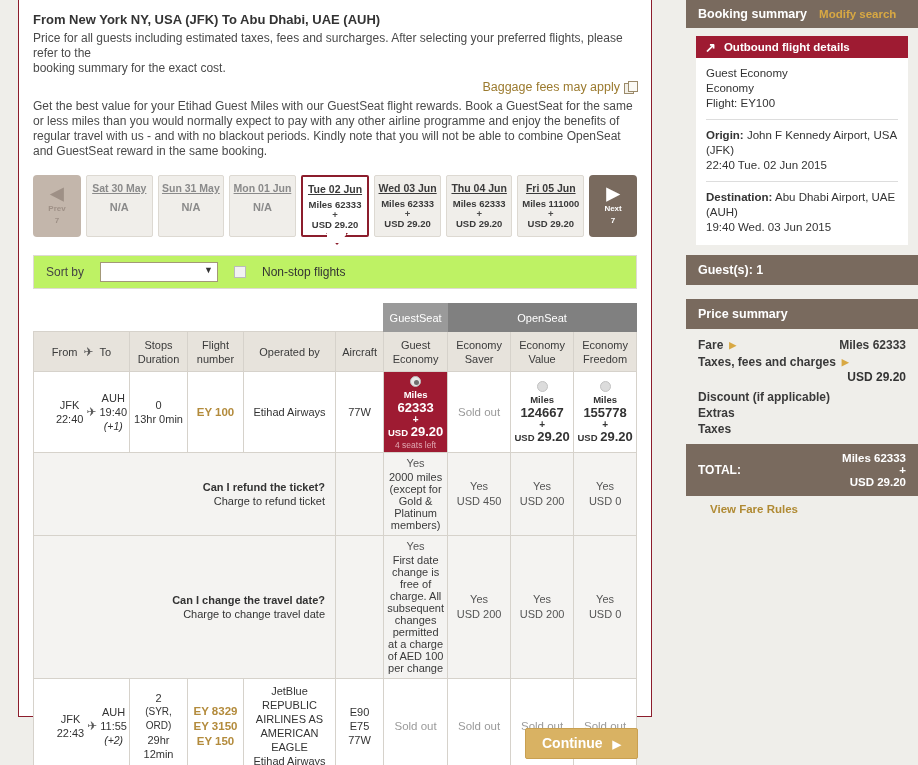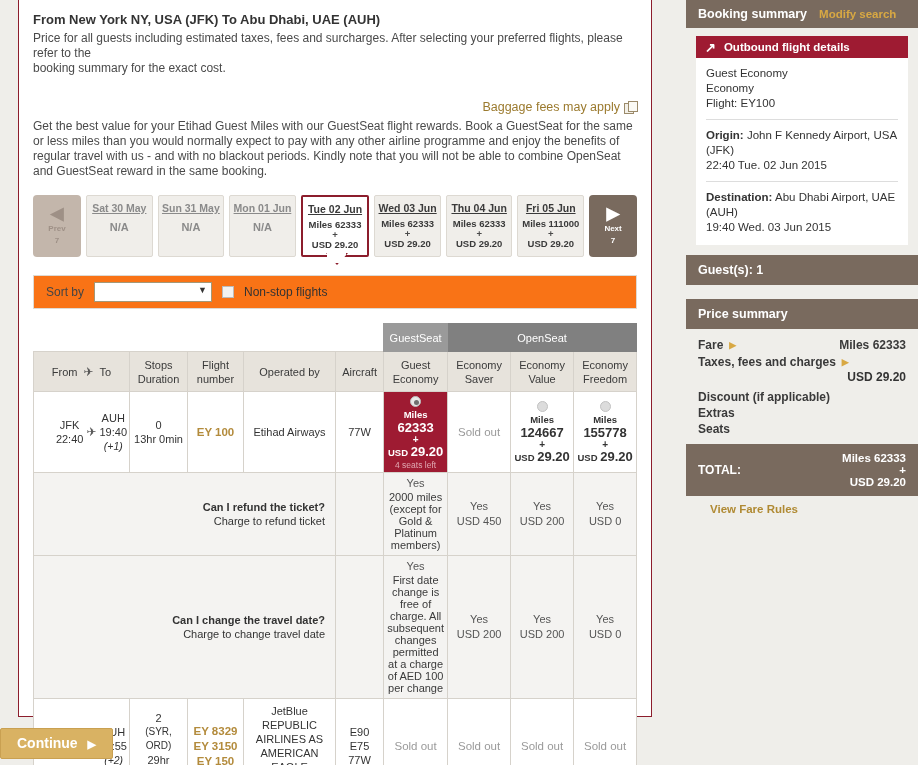--- a/index.html
+++ b/index.html
@@ -24,21 +24,21 @@
     padding: 10px 14px 0 14px;
   }
 
   .route-title {
     font-size: 13px; font-weight: bold; color: #333;
     margin: 2px 0 4px 0;
   }
   .intro-text { font-size: 12px; line-height: 15px; color: #4a4a4a; }
 
   .baggage-row {
-    text-align: right; margin: 24px 0 2px 0;
+    text-align: right; margin: 4px 0 2px 0;
     height: 17px;
   }
   .baggage-link {
     color: #9b7a2e; font-size: 12.5px; text-decoration: none; cursor: pointer;
   }
   .ext-icon {
     display: inline-block; width: 13px; height: 12px; position: relative;
     vertical-align: -2px; margin-left: 4px;
   }
   .ext-icon::before, .ext-icon::after{
@@ -90,22 +90,22 @@
     border-bottom-left-radius: 9px; border-bottom-right-radius: 9px;
     clip-path: polygon(0 0, 100% 0, 50% 100%);
   }
   .date-cell.selected::before{
     content:""; position:absolute; left:50%; bottom:-2px; margin-left:-8px;
     width:16px; height:4px; background:#fff; z-index:2;
   }
 
   
   .sortbar {
-    margin-top: 18px; height: 34px; background: #f97316; border: 1px solid #dedad3;
-    display: flex; align-items: center; padding: 0 12px; gap: 10px;
+    margin-top: 18px; height: 34px; background: #bef264; border: 1px solid #dedad3;
+    display: flex; align-items: center; padding: 0 12px; gap: 16px;
   }
   .sortbar label { font-size: 12px; color:#444; }
   .sort-select {
     width: 118px; height: 20px; border: 1px solid #a39878; background: #fff;
     font-size: 11px; font-family: "Liberation Sans", sans-serif;
     appearance: none; -webkit-appearance: none;
     padding-left:4px; cursor:pointer;
     background-image: none;
   }
   .sel-wrap { position: relative; }
@@ -215,21 +215,21 @@
   .total-band {
     background:#796a5e; color:#fff; padding: 8px 12px 8px 12px;
     display:flex; justify-content:space-between; align-items:center;
   }
   .total-band .tl { font-weight:bold; font-size:12px; }
   .total-band .tr { text-align:right; font-weight:bold; font-size:11.5px; line-height:12px;}
   .farerules { background:#efeeea; padding: 6px 12px 10px 12px; }
   .farerules a { color:#b08a33; font-weight:bold; font-size:11.5px; text-decoration:none; cursor:pointer;margin-left:12px;}
 
   
-  .continue-wrap { position:absolute; left: 0; top: 728px; width: 652px; text-align:left; padding-right: 14px;}
+  .continue-wrap { position:absolute; left: 0; top: 728px; width: 652px; text-align:right; padding-right: 14px;}
   .continue-btn {
     display:inline-block; background:#d9b263; color:#fff; font-weight:bold; font-size:14px;
     border: 1px solid #c9a051; padding: 6px 16px 7px 16px; cursor:pointer;
     border-radius: 2px;
   }
   .continue-btn .ar { font-size: 11px; margin-left:6px; }
 </style>
 </head>
 <body>
 
@@ -588,21 +588,21 @@
         </span>
         <span class="p-amt">Miles 62333</span>
       </div>
       <div class="p-taxrow">
         <span>Taxes, fees and charges</span>
         <span class="tri-y">▶</span>
       </div>
       <div class="p-taxamt">USD 29.20</div>
       <div class="p-plain">Discount (if applicable)</div>
       <div class="p-plain">Extras</div>
-      <div class="p-plain">Seats</div>
+      <div class="p-plain">Taxes</div>
     </div>
 
     <div class="total-band">
       <span class="tl">TOTAL:</span>
       <span class="tr">
         <span>Miles 62333</span><br>
         <span>+</span><br>
         <span>USD 29.20</span>
       </span>
     </div>

